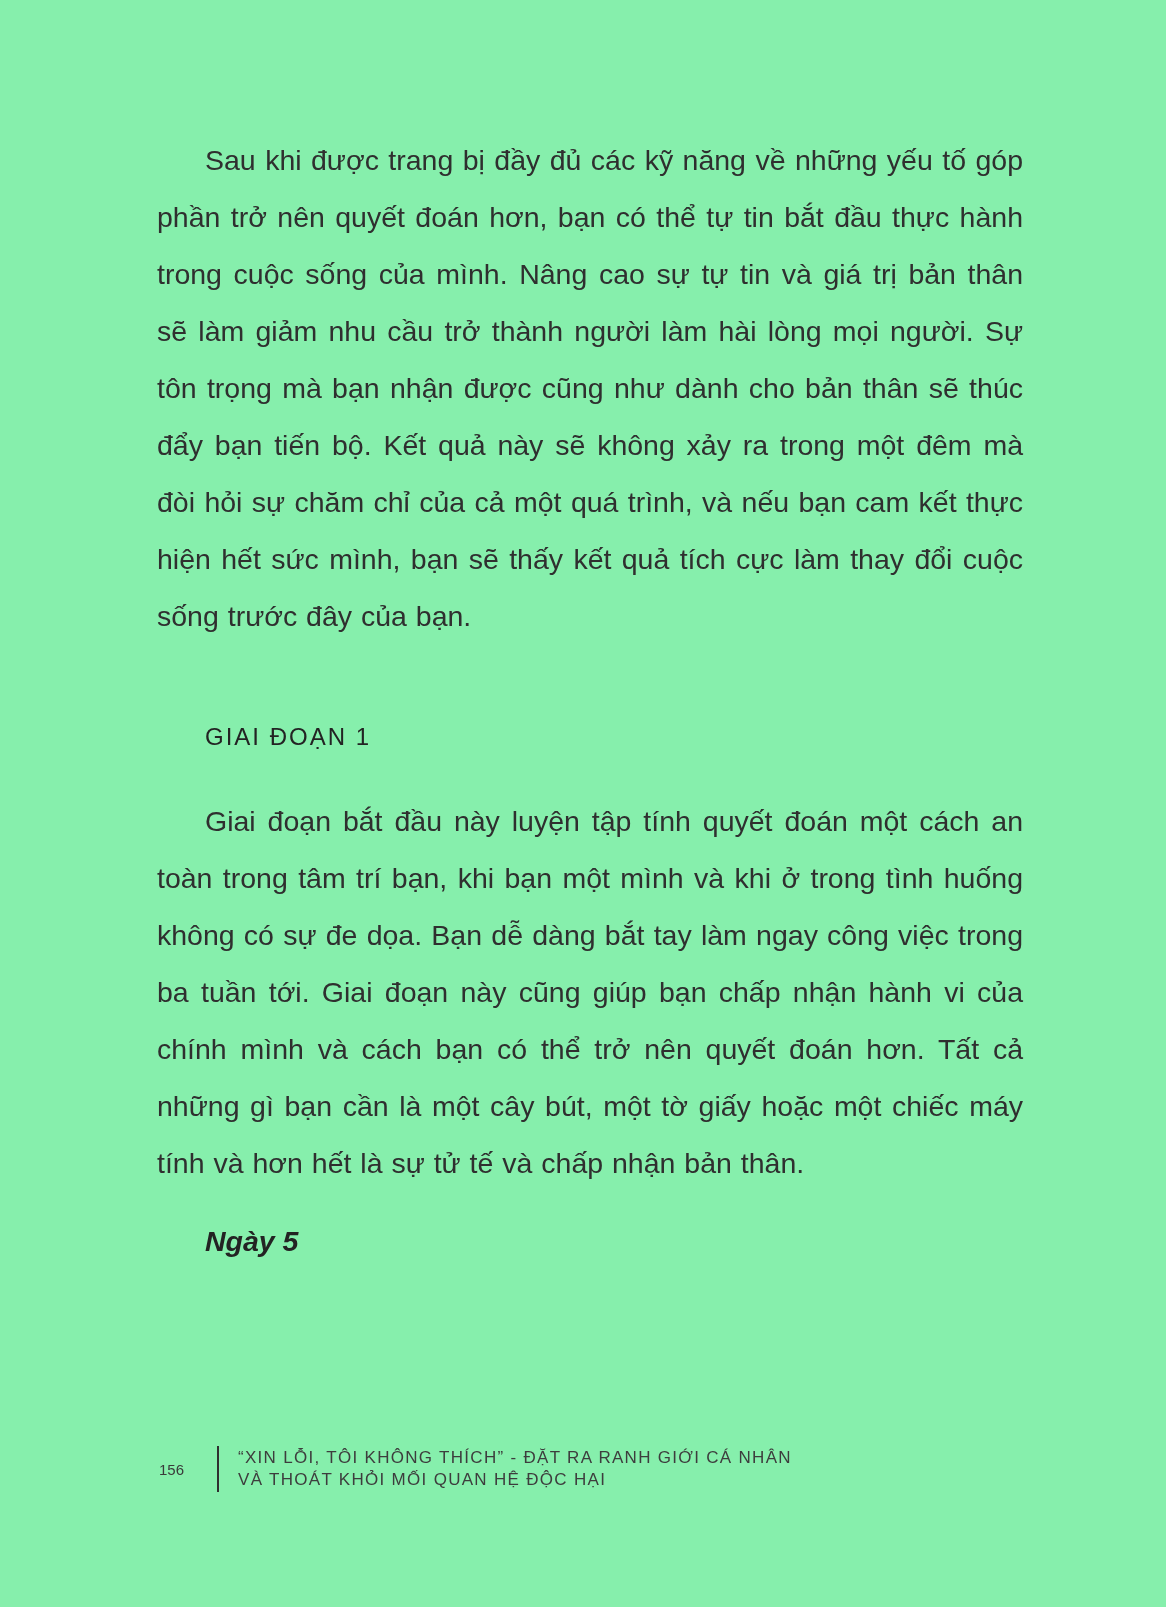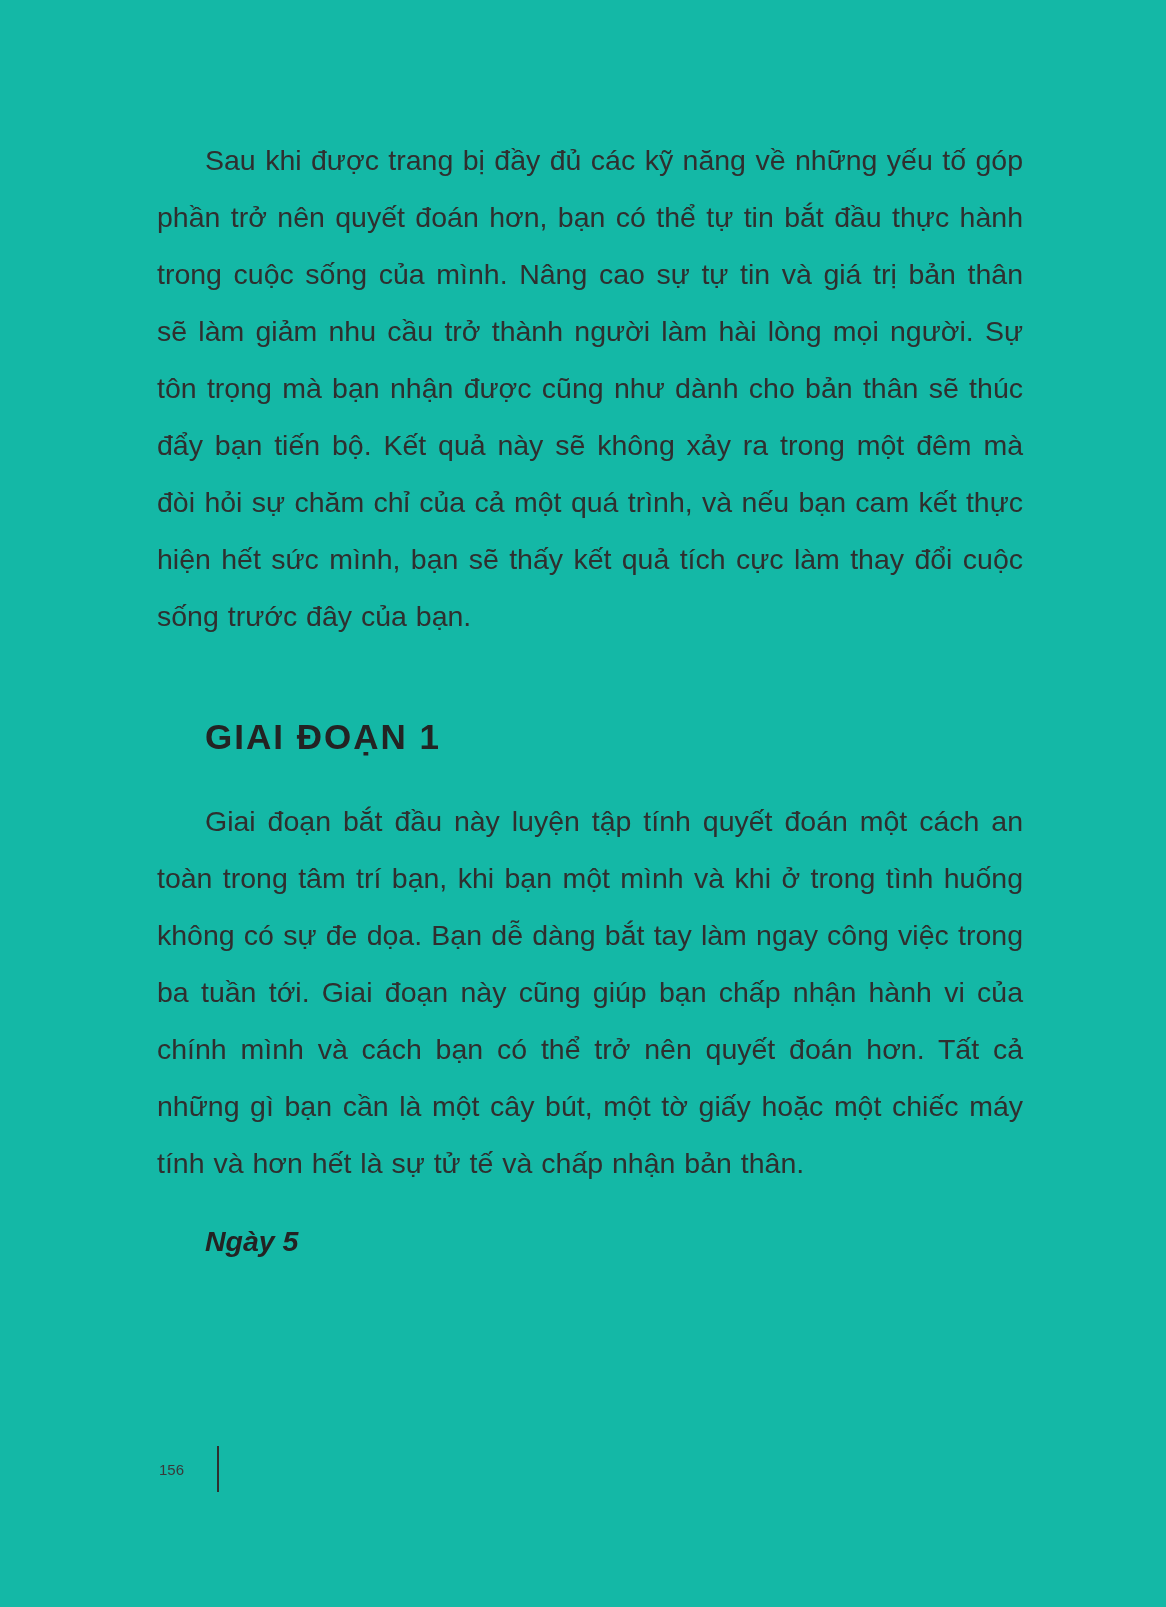--- a/index.html
+++ b/index.html
@@ -4,21 +4,21 @@
 <style>
   html, body {
     margin: 0;
     padding: 0;
     background: #ffffff;
   }
   .page {
     position: relative;
     width: 1166px;
     height: 1607px;
-    background: #14b8a6;
+    background: #86efac;
     font-family: "Liberation Sans", sans-serif;
     overflow: hidden;
   }
   .content {
     position: absolute;
     left: 157px;
     top: 132px;
     width: 866px;
   }
   p.body {
@@ -29,23 +29,23 @@
     text-align: justify;
     text-indent: 48px;
     word-spacing: 1px;
   }
   p.body.continued {
     text-align-last: justify;
   }
   .section-heading {
     margin: 63px 0 28px 0;
     padding-left: 48px;
-    font-size: 35px;
+    font-size: 24px;
     line-height: 57px;
-    font-weight: bold;
+    font-weight: normal;
     letter-spacing: 2px;
     color: #232323;
   }
   .day-heading {
     margin: 21px 0 32px 0;
     padding-left: 48px;
     font-size: 28.5px;
     line-height: 57px;
     font-weight: bold;
     font-style: italic;
@@ -83,14 +83,18 @@
   <div class="content">
     <p class="body">Sau khi được trang bị đầy đủ các kỹ năng về những yếu tố góp phần trở nên quyết đoán hơn, bạn có thể tự tin bắt đầu thực hành trong cuộc sống của mình. Nâng cao sự tự tin và giá trị bản thân sẽ làm giảm nhu cầu trở thành người làm hài lòng mọi người. Sự tôn trọng mà bạn nhận được cũng như dành cho bản thân sẽ thúc đẩy bạn tiến bộ. Kết quả này sẽ không xảy ra trong một đêm mà đòi hỏi sự chăm chỉ của cả một quá trình, và nếu bạn cam kết thực hiện hết sức mình, bạn sẽ thấy kết quả tích cực làm thay đổi cuộc sống trước đây của bạn.</p>
     <h2 class="section-heading">GIAI ĐOẠN 1</h2>
     <p class="body">Giai đoạn bắt đầu này luyện tập tính quyết đoán một cách an toàn trong tâm trí bạn, khi bạn một mình và khi ở trong tình huống không có sự đe dọa. Bạn dễ dàng bắt tay làm ngay công việc trong ba tuần tới. Giai đoạn này cũng giúp bạn chấp nhận hành vi của chính mình và cách bạn có thể trở nên quyết đoán hơn. Tất cả những gì bạn cần là một cây bút, một tờ giấy hoặc một chiếc máy tính và hơn hết là sự tử tế và chấp nhận bản thân.</p>
     <h3 class="day-heading">Ngày 5</h3>
   </div>
 
   <div class="footer">
     <span class="page-num">156</span>
     <span class="footer-divider"></span>
+    <div class="footer-title">
+      <div>“XIN LỖI, TÔI KHÔNG THÍCH” - ĐẶT RA RANH GIỚI CÁ NHÂN</div>
+      <div>VÀ THOÁT KHỎI MỐI QUAN HỆ ĐỘC HẠI</div>
+    </div>
   </div>
 </div>
 
 </body></html>

